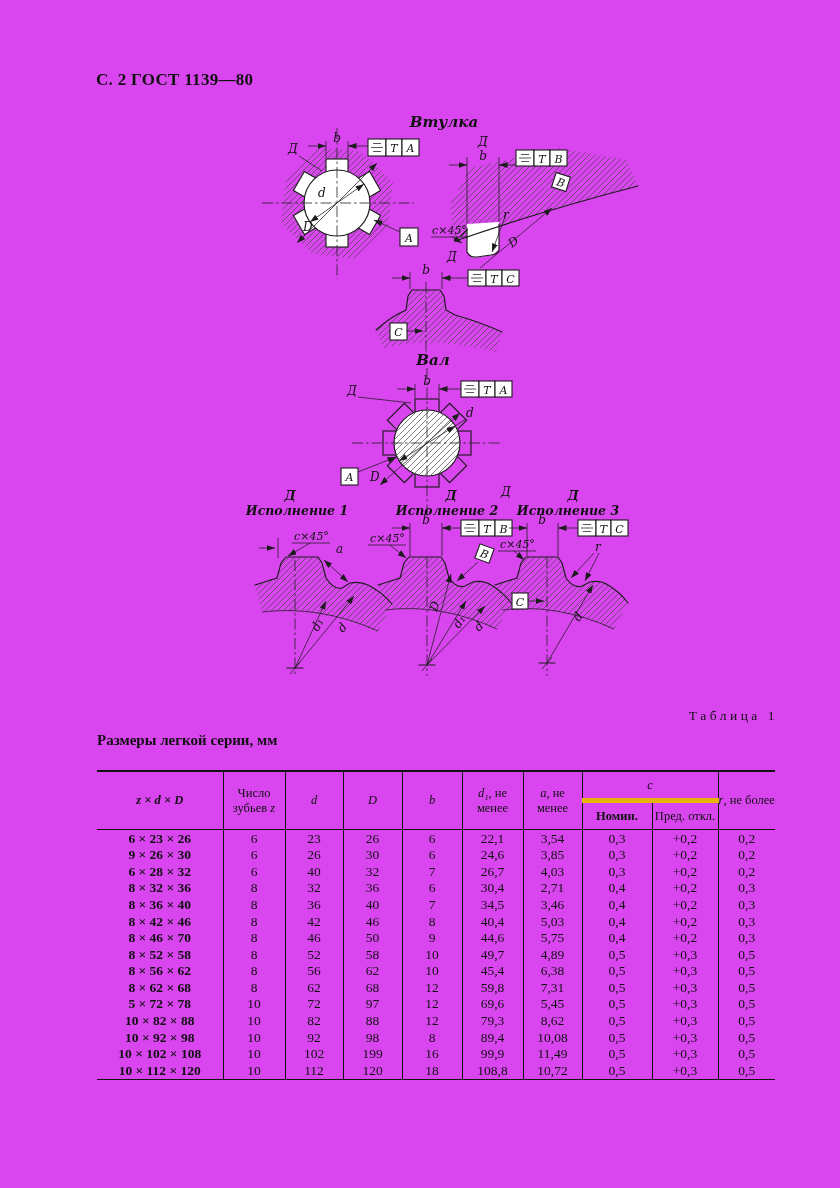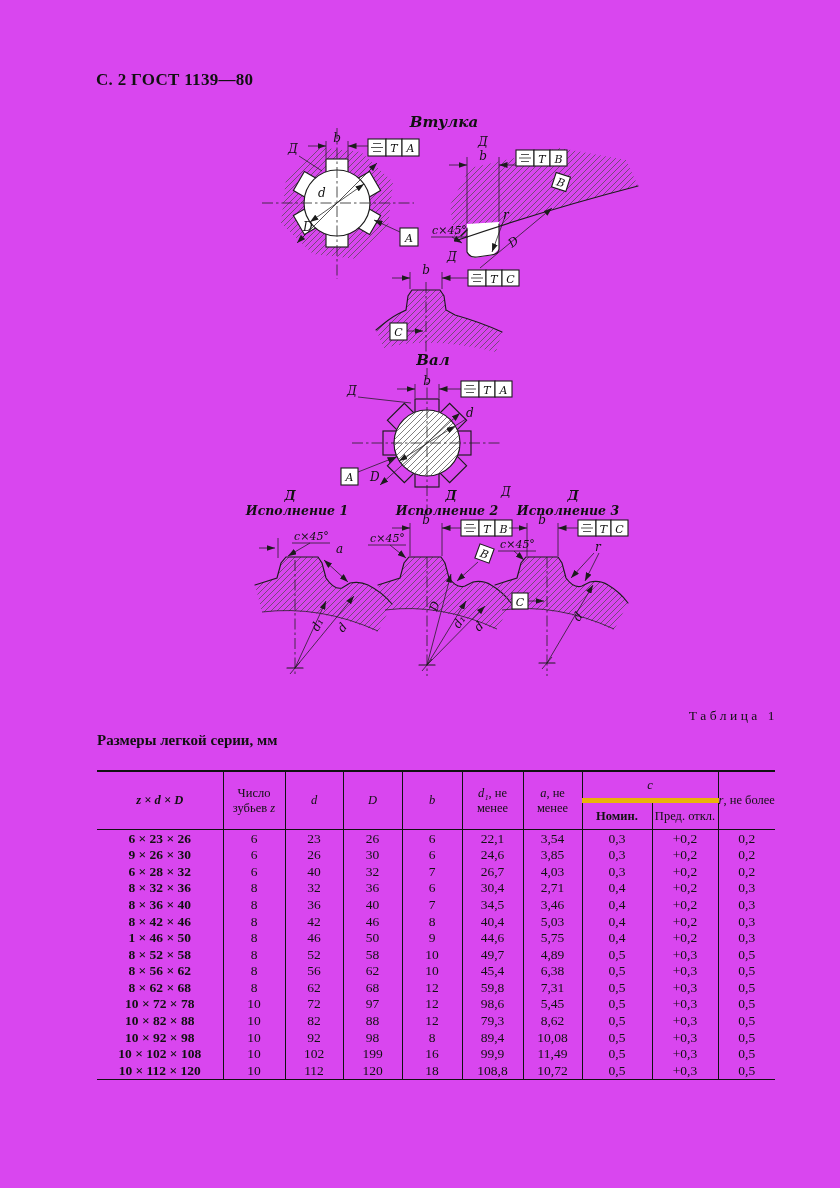--- a/index.html
+++ b/index.html
@@ -401,21 +401,21 @@
             <td>42</td>
             <td>46</td>
             <td>8</td>
             <td>40,4</td>
             <td>5,03</td>
             <td>0,4</td>
             <td>+0,2</td>
             <td>0,3</td>
           </tr>
           <tr>
-            <td>1 × 46 × 50</td>
+            <td>8 × 46 × 70</td>
             <td>8</td>
             <td>46</td>
             <td>50</td>
             <td>9</td>
             <td>44,6</td>
             <td>5,75</td>
             <td>0,4</td>
             <td>+0,2</td>
             <td>0,3</td>
           </tr>
@@ -449,26 +449,26 @@
             <td>62</td>
             <td>68</td>
             <td>12</td>
             <td>59,8</td>
             <td>7,31</td>
             <td>0,5</td>
             <td>+0,3</td>
             <td>0,5</td>
           </tr>
           <tr>
-            <td>10 × 72 × 78</td>
+            <td>5 × 72 × 78</td>
             <td>10</td>
             <td>72</td>
             <td>97</td>
             <td>12</td>
-            <td>98,6</td>
+            <td>69,6</td>
             <td>5,45</td>
             <td>0,5</td>
             <td>+0,3</td>
             <td>0,5</td>
           </tr>
           <tr>
             <td>10 × 82 × 88</td>
             <td>10</td>
             <td>82</td>
             <td>88</td>

